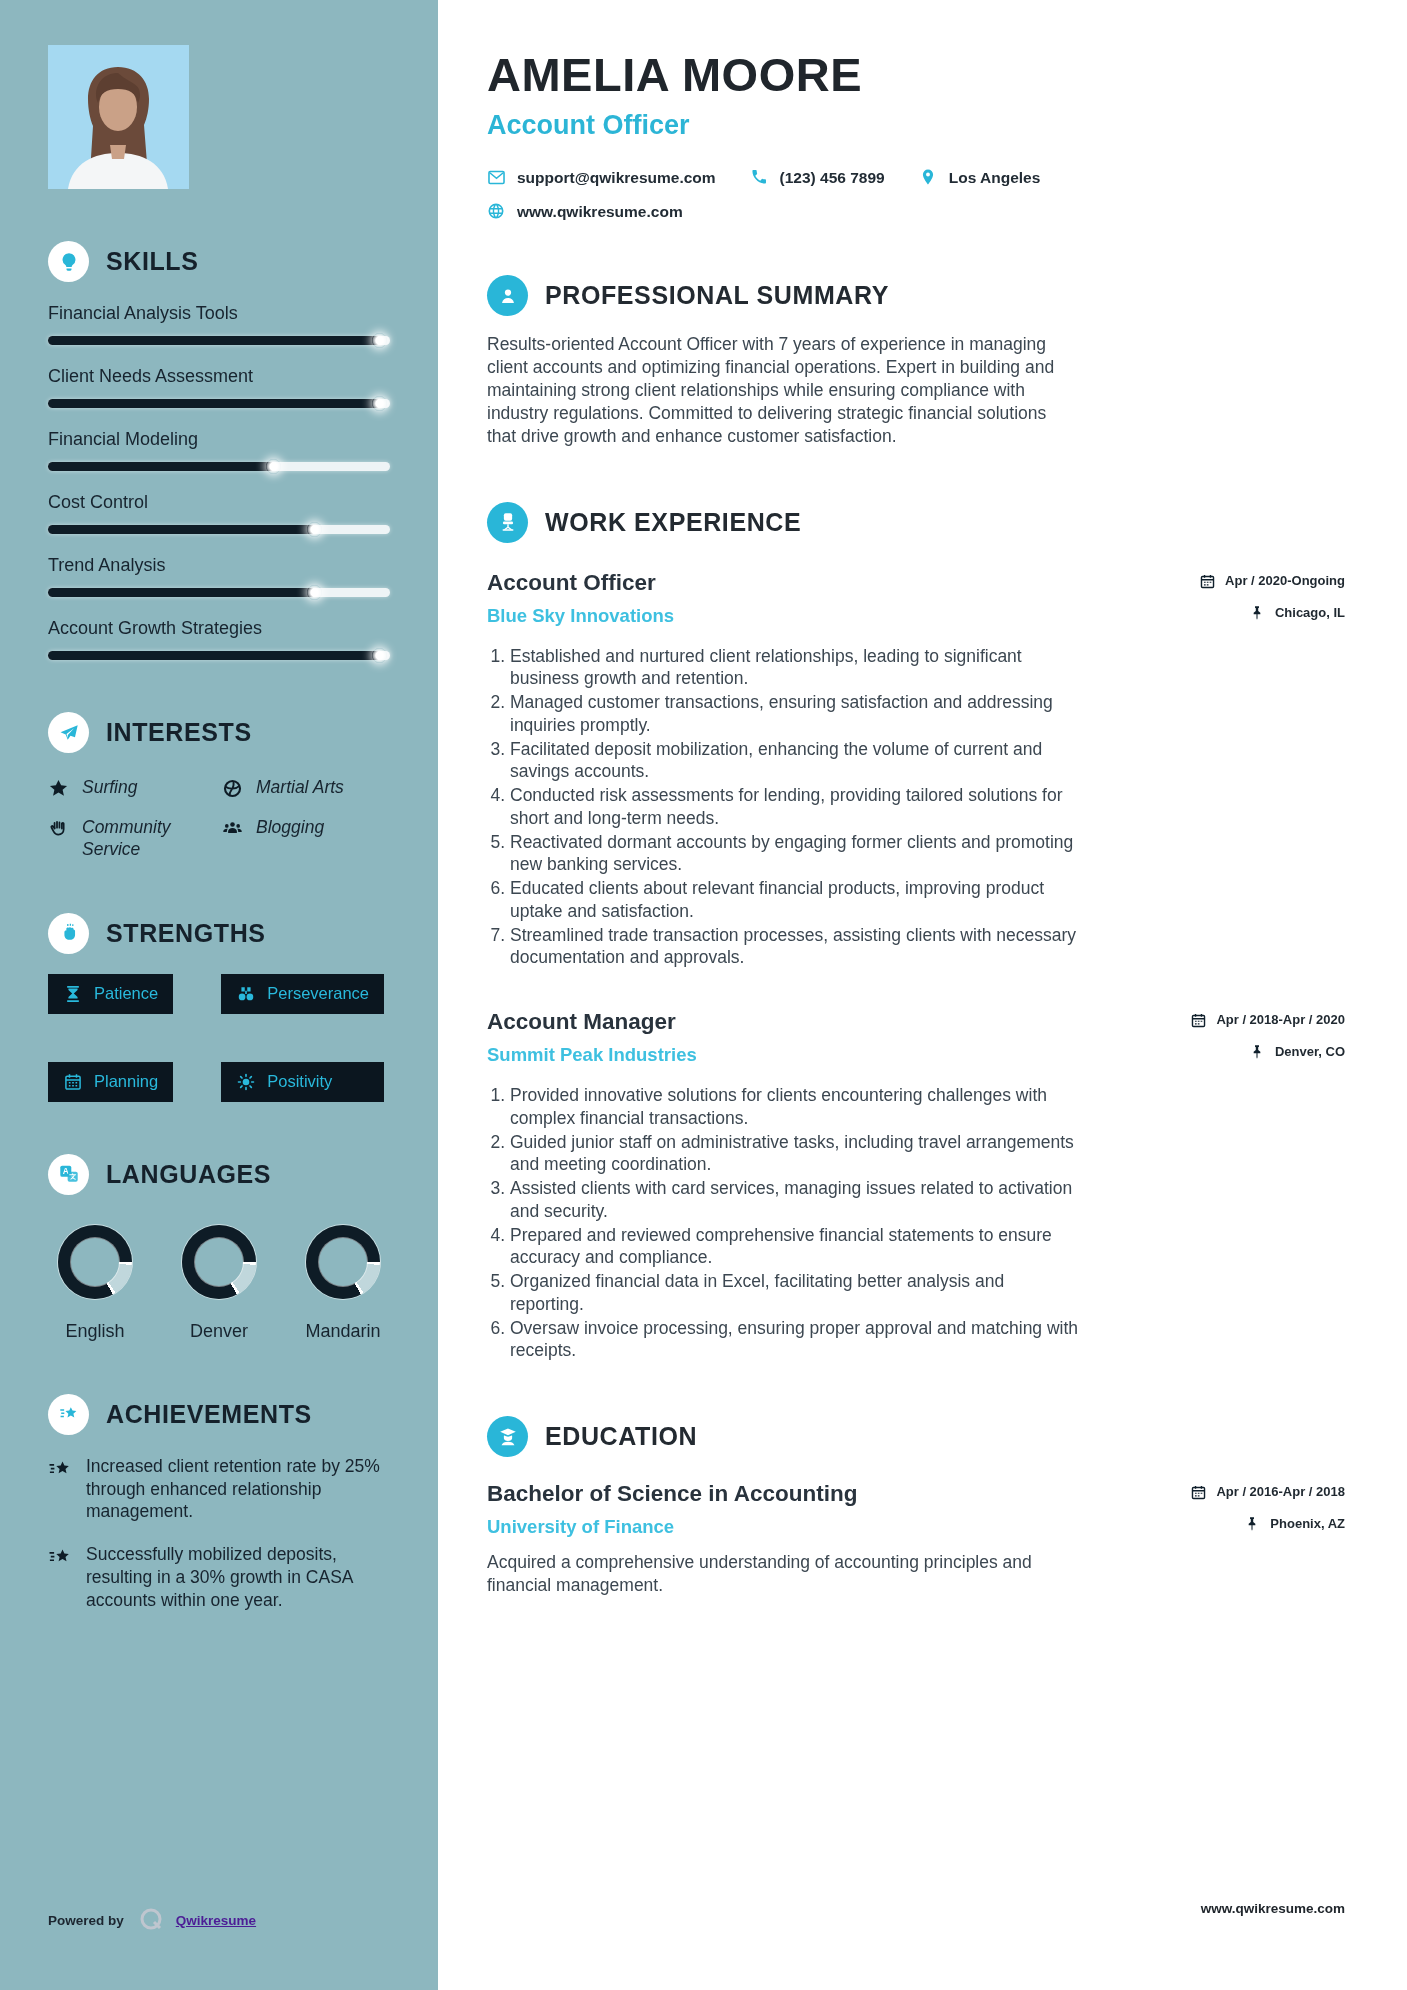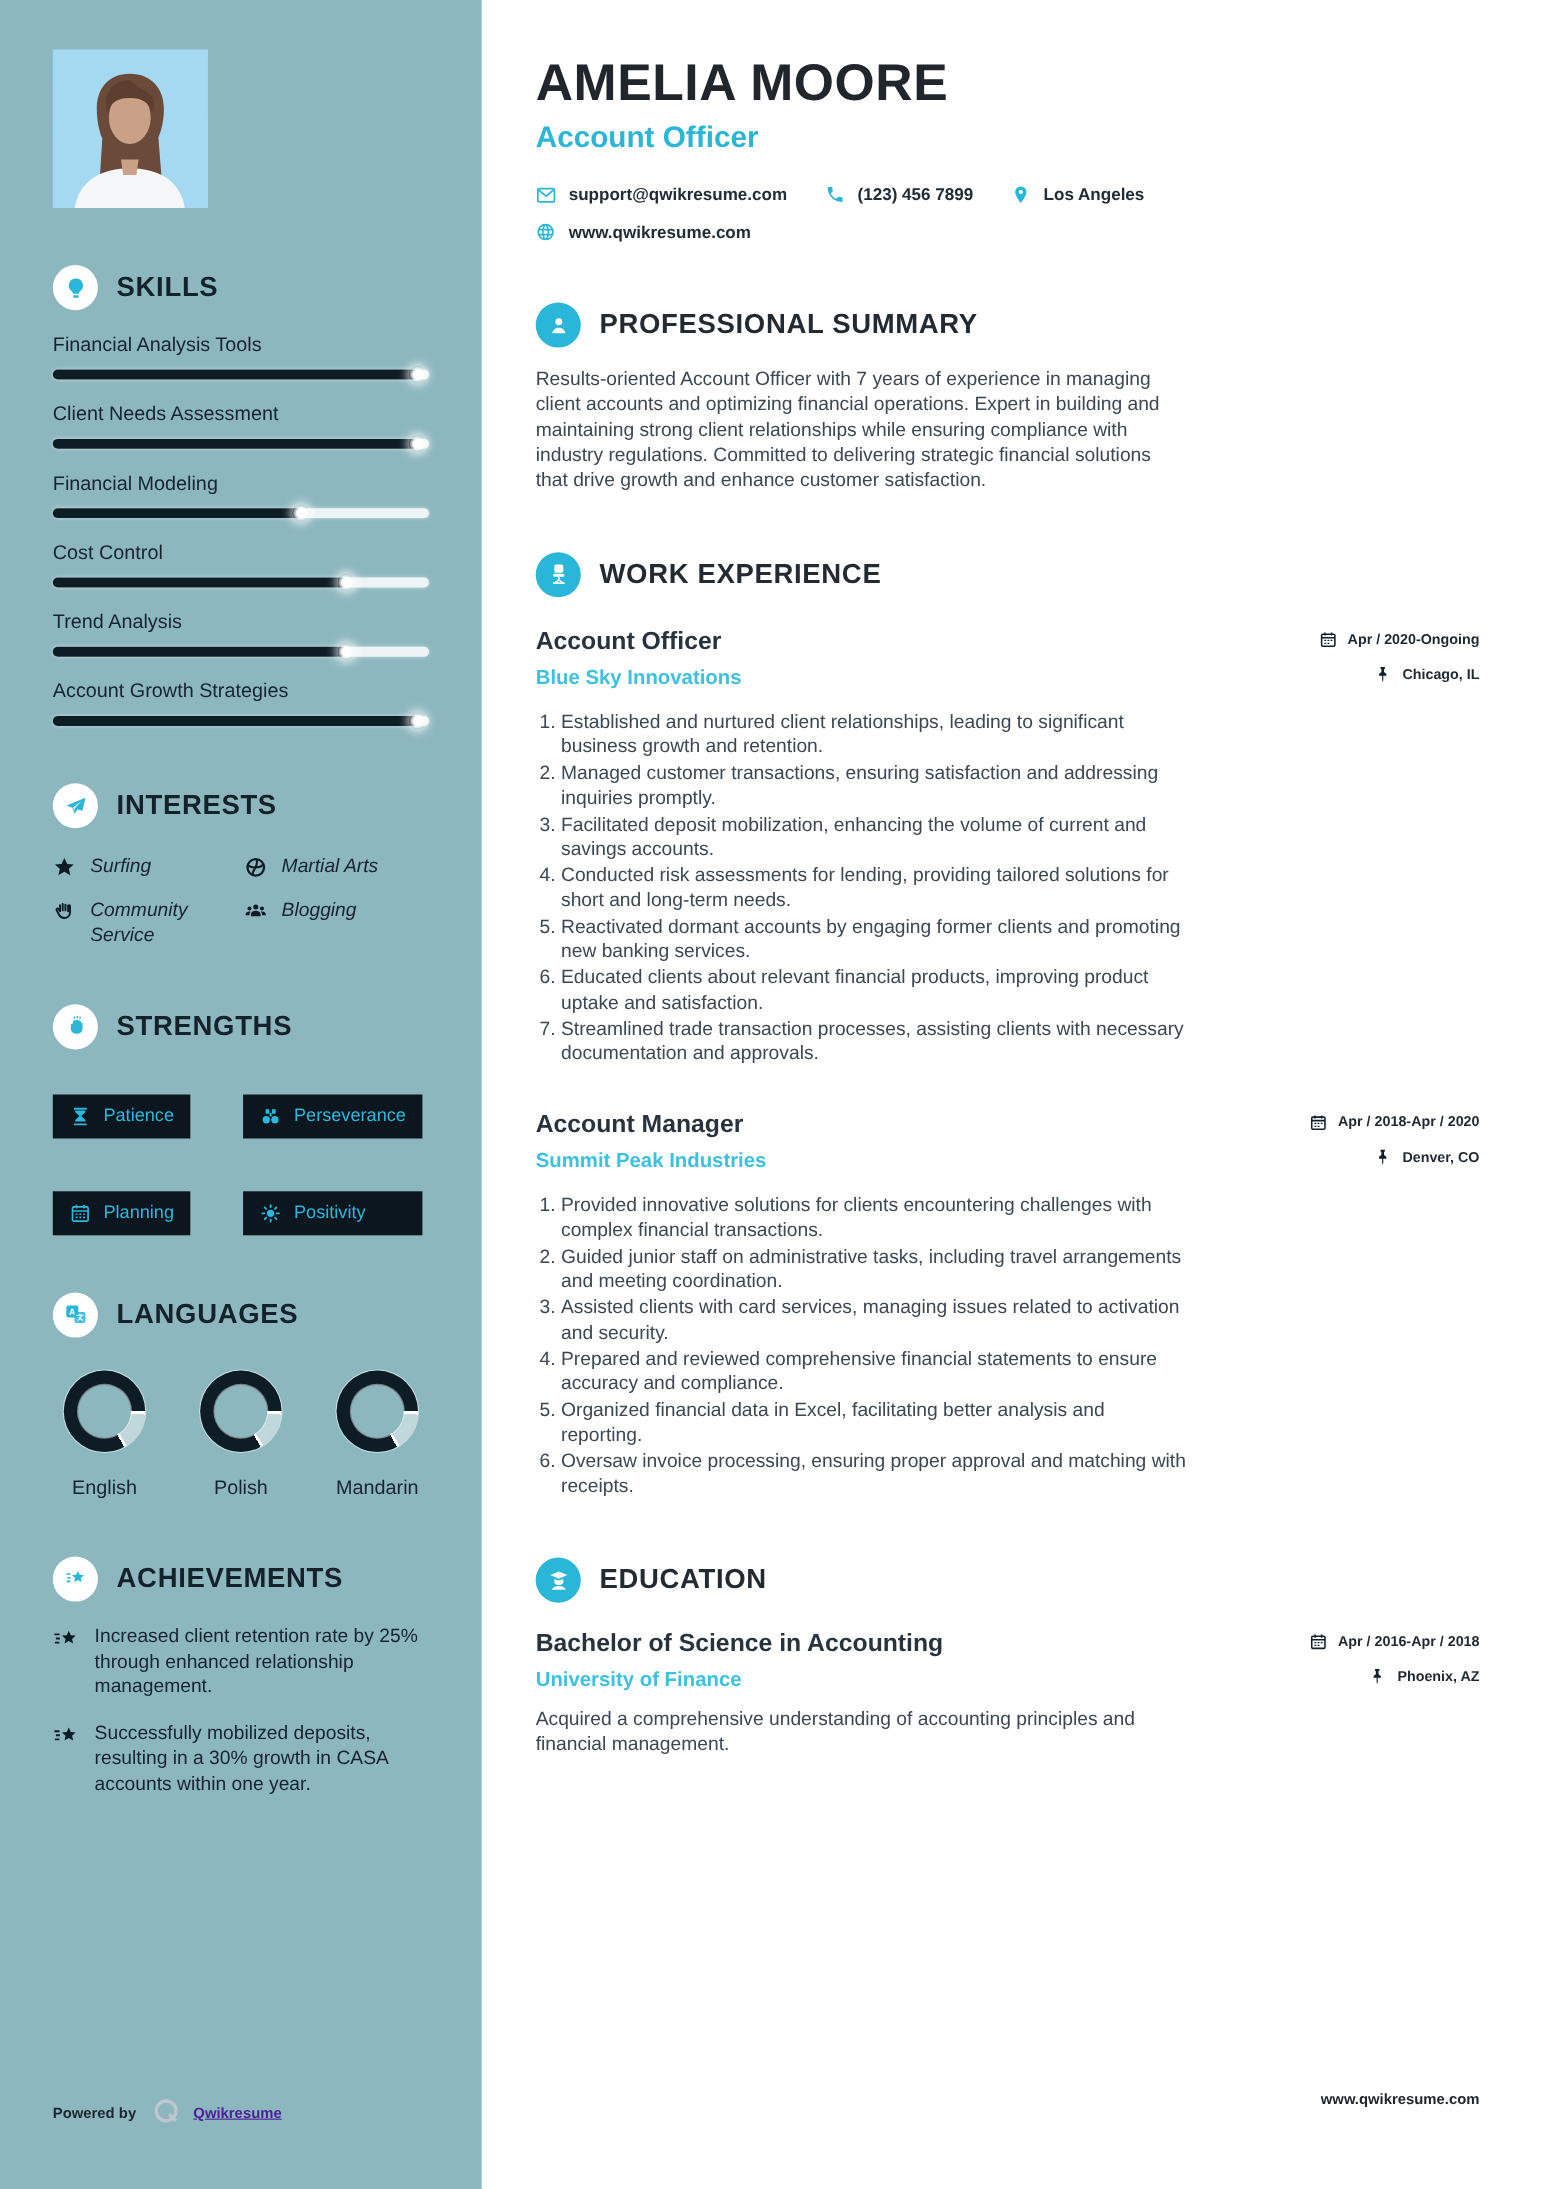--- a/index.html
+++ b/index.html
@@ -22,21 +22,21 @@
   .bar { position:relative; height:9px; border-radius:5px; background:#eef4f6; box-shadow:0 0 4px rgba(255,255,255,.5); }
   .bar-fill { position:relative; height:9px; border-radius:5px; background:#0e1c26; }
   .bar-fill::after { content:""; position:absolute; right:-7px; top:-3px; width:15px; height:15px; border-radius:50%;
     background:radial-gradient(circle,#ffffff 0 35%, rgba(255,255,255,.55) 60%, rgba(255,255,255,0) 75%);
     box-shadow:0 0 9px 2px rgba(255,255,255,.85); }
 
   .int-grid { display:grid; grid-template-columns:1fr 1fr; column-gap:6px; row-gap:18px; margin-top:24px; }
   .int-item { display:flex; align-items:flex-start; font-size:17.5px; color:#17242f; font-weight:500; line-height:1.25;font-style:italic; }
   .int-item .ic { width:22px; flex:0 0 22px; margin-right:12px; color:#0e1c26; margin-top:1px; }
 
-  .chips { display:grid; grid-template-columns:auto auto; justify-content:start; column-gap:10px; row-gap:14px; margin-top:41px;gap:48px; }
+  .chips { display:grid; grid-template-columns:auto auto; justify-content:start; column-gap:10px; row-gap:14px; margin-top:20px;gap:48px; }
   .chip { display:inline-flex; align-items:center; background:#0b161f; color:#29b9dc; padding:10px 15px; font-size:16.5px; font-weight:500; }
   .chip .ic { width:20px; height:20px; margin-right:11px; color:#29b9dc; }
 
   .donuts { display:flex; justify-content:space-between; margin-top:30px; padding:0 2px; }
   .donut-wrap { width:90px; display:flex; flex-direction:column; align-items:center; }
   .donut { position:relative; width:74px; height:74px; border-radius:50%; box-shadow:0 0 0 1px rgba(255,255,255,.55); }
   .donut::after { content:""; position:absolute; inset:13px; border-radius:50%; background:#8db7bf; box-shadow:0 0 0 1px rgba(255,255,255,.45); }
   .donut-label { margin-top:22px; font-size:18px; color:#17242f; font-weight:500; }
 
   .ach-item { display:flex; margin-top:20px; }
@@ -235,21 +235,21 @@
       </span>
       <span class="sec-title">LANGUAGES</span>
     </div>
     <div class="donuts">
       <div class="donut-wrap">
         <div class="donut" style="background: conic-gradient(rgb(14, 28, 38) 0deg, rgb(14, 28, 38) 25%, rgb(255, 255, 255) 25%, rgb(255, 255, 255) 26.3%, rgba(255, 255, 255, 0.45) 26.3%, rgba(255, 255, 255, 0.45) 40.7%, rgb(255, 255, 255) 40.7%, rgb(255, 255, 255) 42%, rgb(14, 28, 38) 42%, rgb(14, 28, 38) 100%);"></div>
         <div class="donut-label">English</div>
       </div>
       <div class="donut-wrap">
         <div class="donut" style="background: conic-gradient(rgb(14, 28, 38) 0deg, rgb(14, 28, 38) 25%, rgb(255, 255, 255) 25%, rgb(255, 255, 255) 26.3%, rgba(255, 255, 255, 0.45) 26.3%, rgba(255, 255, 255, 0.45) 40.7%, rgb(255, 255, 255) 40.7%, rgb(255, 255, 255) 42%, rgb(14, 28, 38) 42%, rgb(14, 28, 38) 100%);"></div>
-        <div class="donut-label">Polish</div>
+        <div class="donut-label">Denver</div>
       </div>
       <div class="donut-wrap">
         <div class="donut" style="background: conic-gradient(rgb(14, 28, 38) 0deg, rgb(14, 28, 38) 25%, rgb(255, 255, 255) 25%, rgb(255, 255, 255) 26.3%, rgba(255, 255, 255, 0.45) 26.3%, rgba(255, 255, 255, 0.45) 40.7%, rgb(255, 255, 255) 40.7%, rgb(255, 255, 255) 42%, rgb(14, 28, 38) 42%, rgb(14, 28, 38) 100%);"></div>
         <div class="donut-label">Mandarin</div>
       </div>
     </div>
 
     <div class="sec-head">
       <span class="sec-ic on-side">
         <svg width="22" height="22" viewBox="0 0 24 24" fill="currentColor">

